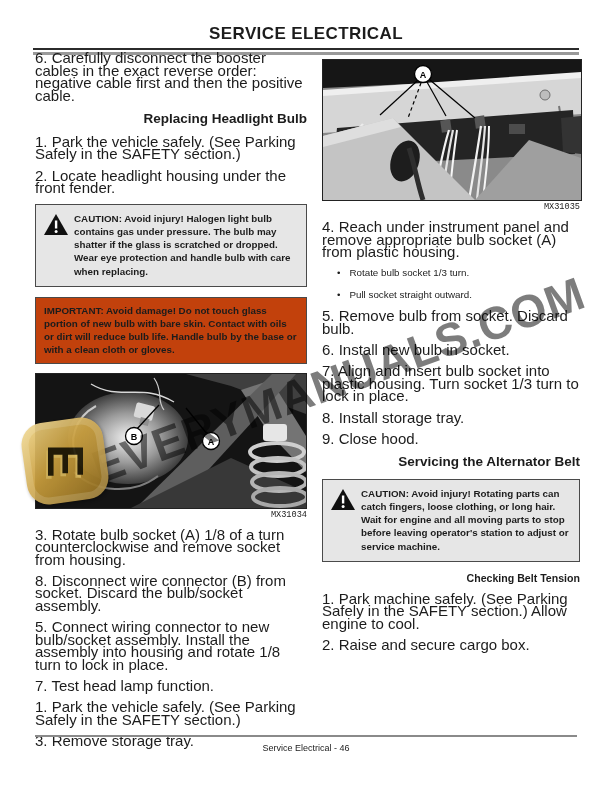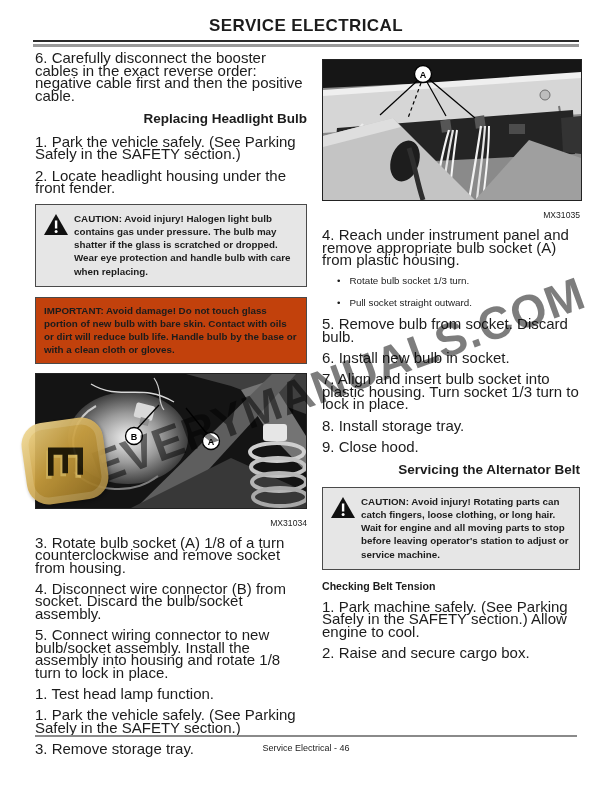--- a/index.html
+++ b/index.html
@@ -1,49 +1,49 @@
 <!DOCTYPE html>
 <html><head>
 <meta charset="utf-8">
 <style>
   html,body { margin:0; padding:0; }
   body {
     width:612px; height:791px; position:relative; background:#ffffff;
     font-family:"Liberation Sans", sans-serif; color:#1c1c1c; overflow:hidden;
   }
   
-  .page-header { position:absolute; top:16px; left:33px; width:546px; }
+  .page-header { position:absolute; top:24px; left:33px; width:546px; }
   .page-title { font-size:17px; font-weight:bold; text-align:center; letter-spacing:0.4px; margin:0 0 4px 0; }
   .rule-dark { border-top:2px solid #2b2b2b; height:2px; }
   .rule-gray { border-top:3px solid #9a9a9a; }
   
   .col-left  { position:absolute; left:35px;  top:52px; width:272px; }
   .col-right { position:absolute; left:322px; top:55px; width:258px; }
   p.step { font-size:15px; line-height:12.6px; margin:0 0 8.5px 0; }
   h2.sec { font-size:13.5px; font-weight:bold; margin:0 0 10px 0;text-align:right; }
-  h3.sub { font-size:10.6px; font-weight:bold; margin:0 0 9px 0; }
+  h3.sub { font-size:10.6px; font-weight:bold; margin:0 0 9px 0;text-align:right; }
   .mt-intro { margin-bottom:29px; }
   .mt-sec2  { margin-top:31px; }
   .mt-sec3  { margin-top:27px; }
   
   .caution-box {
     border:1.5px solid #4a4a4a; background:#e6e6e6;
     padding:7px 8px 8px 7px; margin:9px 0 10px 0;
     display:flex; gap:5px; align-items:flex-start;
   }
   .caution-box .ctxt, .important-box { font-weight:bold; font-size:9.8px; line-height:13.2px; }
   .important-box {
     border:1.5px solid #4a4a4a; background:#c2410c;
     padding:6px 8px; margin:0 0 9px 0;
   }
   .warn-icon { flex:0 0 auto; margin-top:1px; }
   
   figure { margin:4px 0 9px 0; }
   figure svg.photo { display:block; border:1px solid #222; }
-  figcaption { text-align:right; font-size:8.6px; color:#222; margin-top:9px; }
+  figcaption { text-align:right; font-size:8.6px; color:#222; margin-top:1px;font-family:Liberation Mono, monospace; }
   
   .bullet-row { display:flex; gap:9px; margin:0 0 9px 15px; font-size:9.8px; line-height:12.6px; }
   .bullet-row .dot { flex:0 0 auto; }
   
   .page-footer { position:absolute; left:35px; width:542px; top:735px; border-top:2.5px solid #8a8a8a; text-align:center; }
   .page-footer .ftxt { display:inline-block; font-size:9px; color:#1c1c1c; }
   
   .wm-text {
     position:absolute; left:94px; top:442px; z-index:40; pointer-events:none;
     font-size:46px; font-weight:bold; letter-spacing:1px; white-space:nowrap;
@@ -122,23 +122,23 @@
       <line x1="172" y1="61" x2="150" y2="34" stroke="#000" stroke-width="1.3"></line>
       <circle cx="98" cy="62" r="8.5" fill="#ffffff" stroke="#000" stroke-width="1.3"></circle>
       <text x="98" y="65.5" text-anchor="middle" font-size="9" font-weight="bold" fill="#000">B</text>
       <circle cx="175" cy="67" r="8.5" fill="#ffffff" stroke="#000" stroke-width="1.3"></circle>
       <text x="175" y="70.5" text-anchor="middle" font-size="9" font-weight="bold" fill="#000">A</text>
     </svg>
     <figcaption>MX31034</figcaption>
   </figure>
 
   <p class="step">3. Rotate bulb socket (A) 1/8 of a turn counterclockwise and remove socket from housing.</p>
-  <p class="step">4. Disconnect wire connector (B) from socket. Discard the bulb/socket assembly.</p>
+  <p class="step">8. Disconnect wire connector (B) from socket. Discard the bulb/socket assembly.</p>
   <p class="step">5. Connect wiring connector to new bulb/socket assembly. Install the assembly into housing and rotate 1/8 turn to lock in place.</p>
-  <p class="step">1. Test head lamp function.</p>
+  <p class="step">7. Test head lamp function.</p>
 
   <p class="step">1. Park the vehicle safely. (See Parking Safely in the SAFETY section.)</p>
   <p class="step">3. Remove storage tray.</p>
 </div>
 
 <div class="col-right">
 
   <figure>
     <svg class="photo" width="258" height="140" viewBox="0 0 258 140">
       <rect width="258" height="140" fill="#8a8a8a"></rect>

